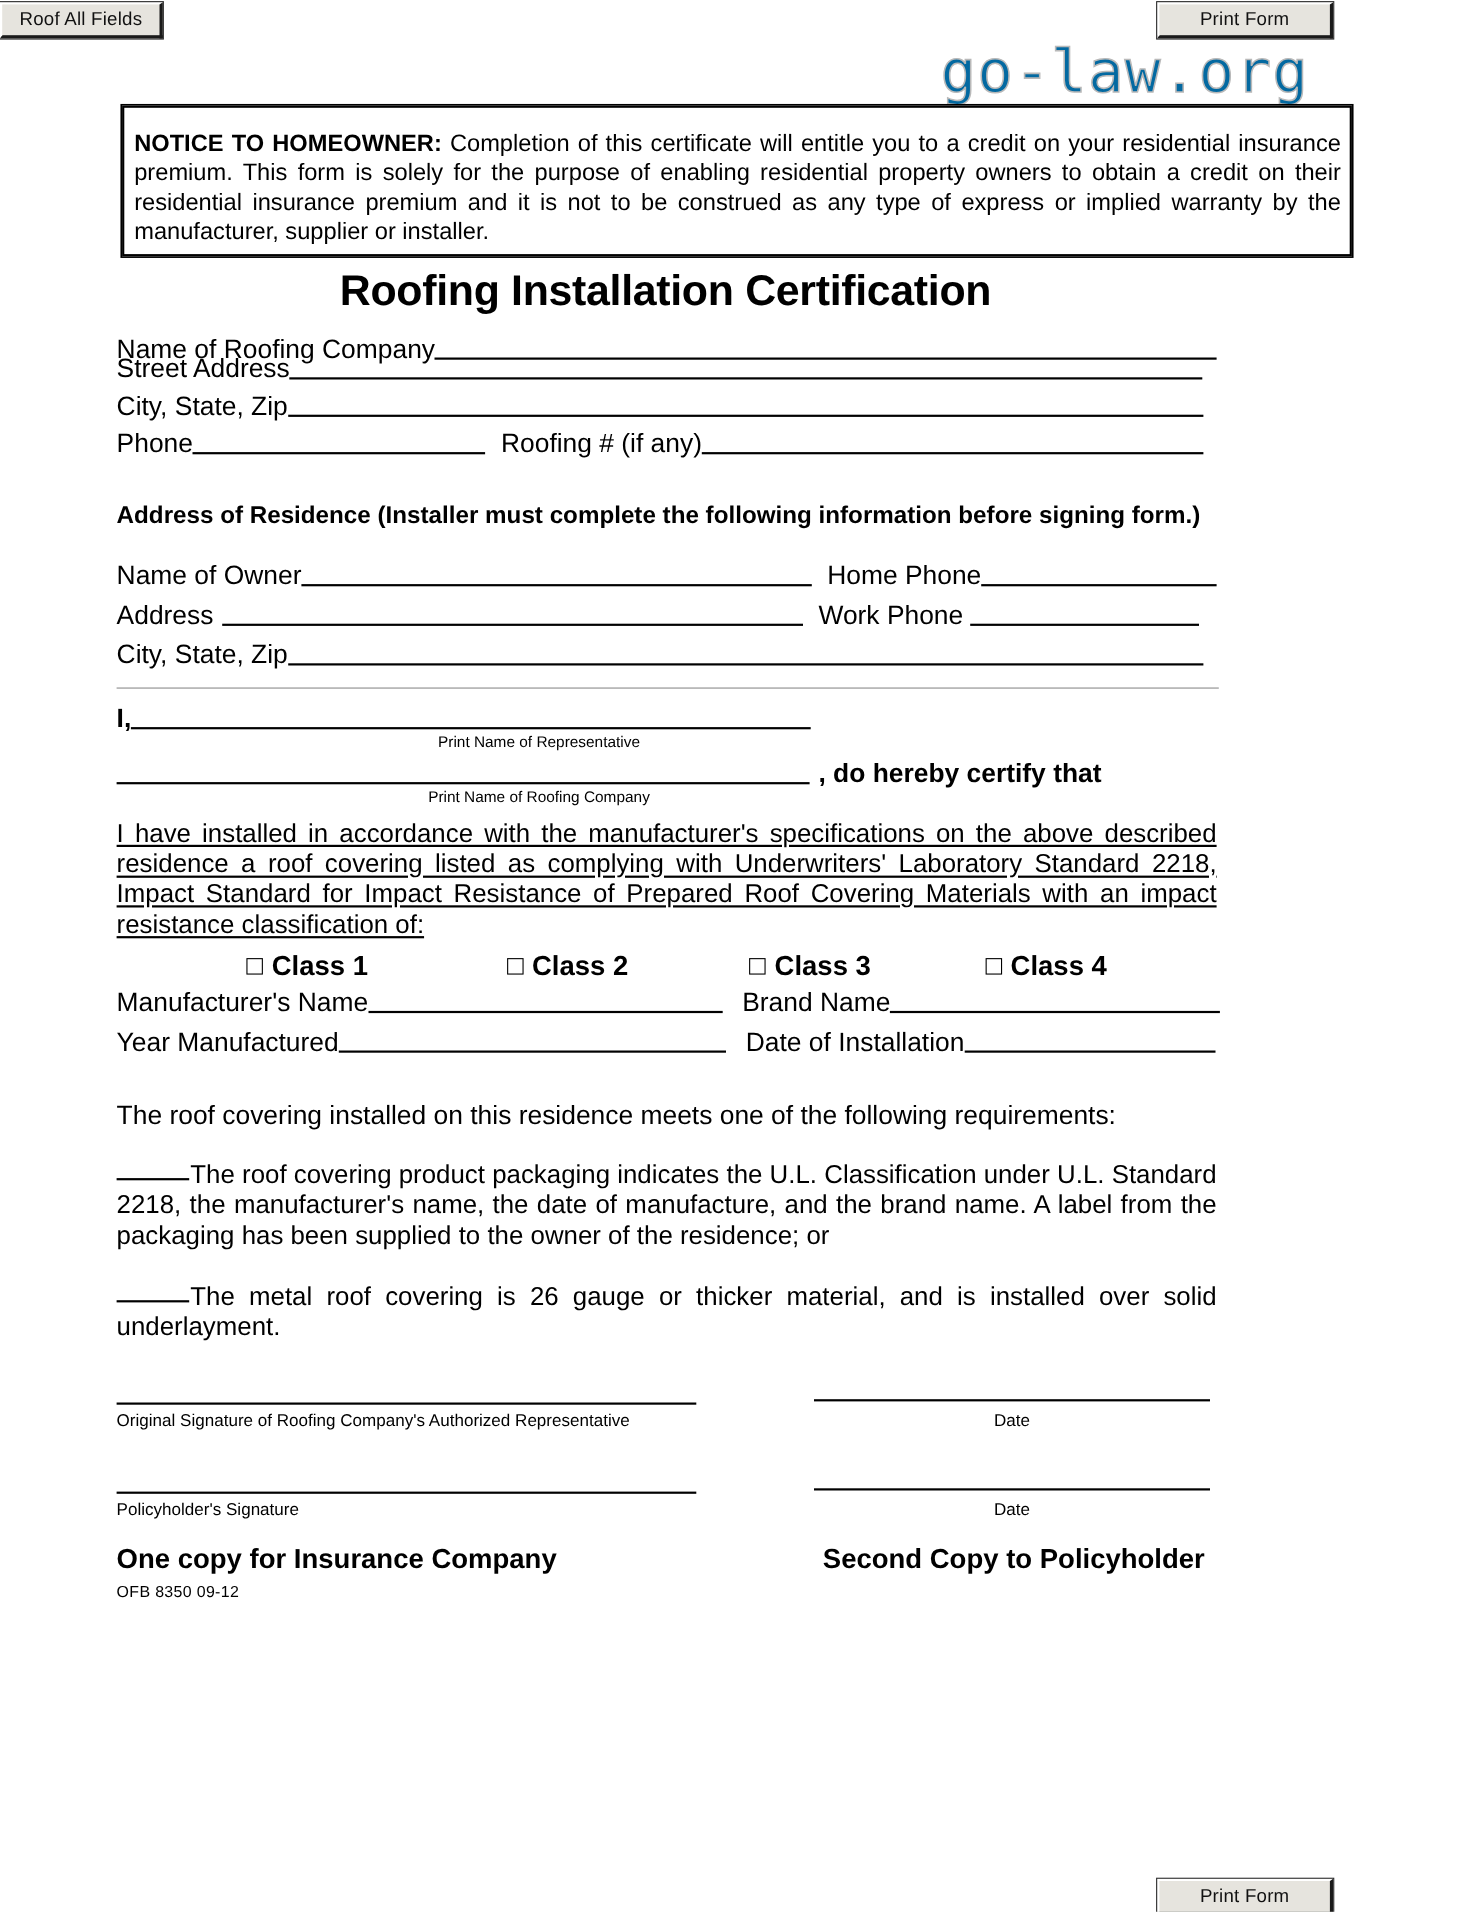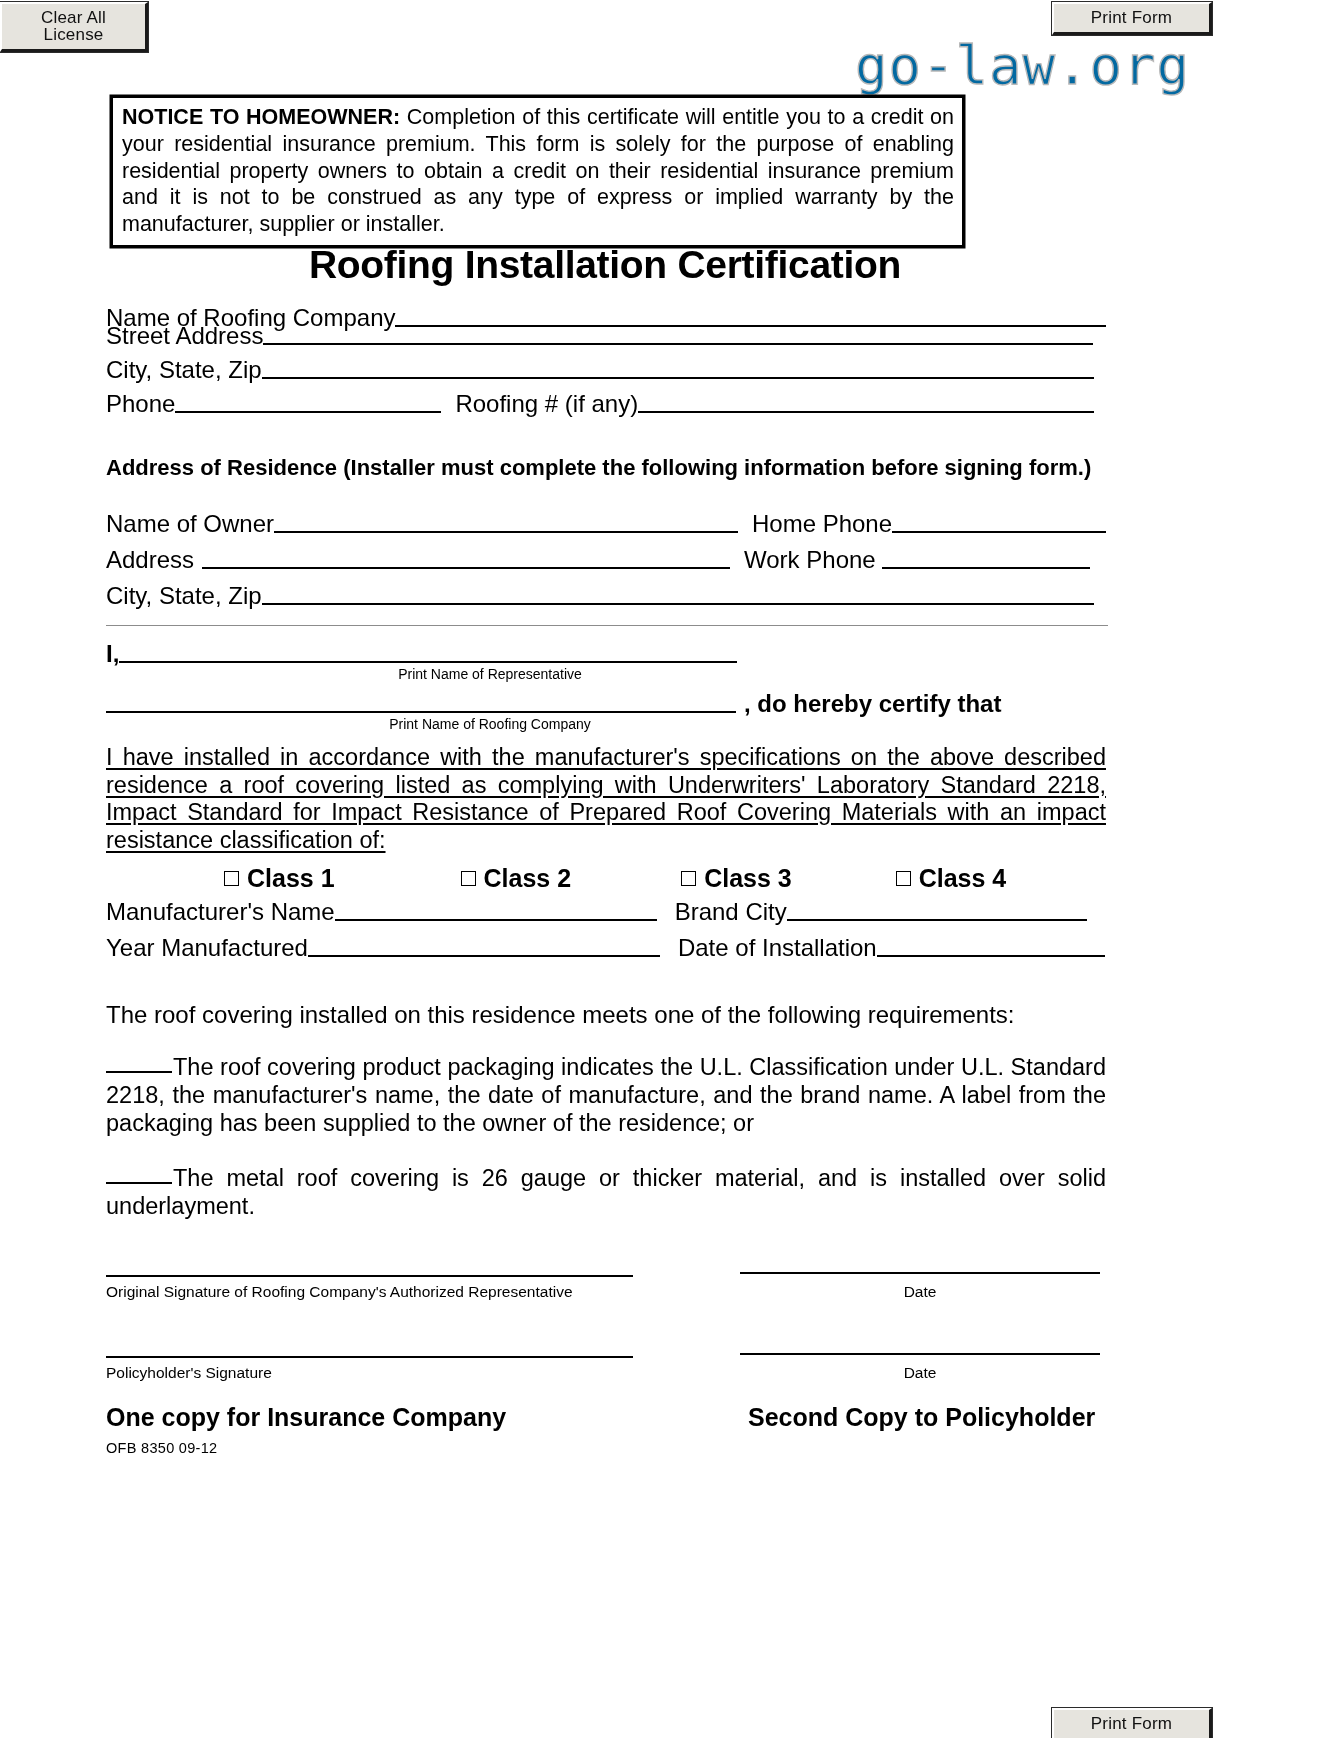--- a/index.html
+++ b/index.html
@@ -52,25 +52,25 @@
     text-shadow: 0 0 0 #cccccc;
     white-space: nowrap;
     font-weight: 400;
   }
 
   
   .notice-box {
     position: absolute;
     left: 111px;
     top: 96px;
-    width: 853px;
+    width: 1118px;
     border: 2px solid #000;
     box-shadow: 0 0 0 1.5px #000;
     box-sizing: border-box;
-    padding: 6px 8px 7px 9px;
+    padding: 19px 8px 7px 9px;
     background: #fff;
   }
   .notice-box p {
     margin: 0;
     font-size: 21.5px;
     line-height: 26.8px;
     text-align: justify;
     text-justify: inter-word;
     font-family: "Liberation Sans", sans-serif;
   }
@@ -207,21 +207,21 @@
     position: absolute;
     left: 106px;
     top: 1440px;
     font-size: 14.5px;
     letter-spacing: 0.3px;
   }
 </style>
 </head>
 <body>
 
-<div class="pdf-btn" id="btn-clear-all">Clear All License</div>
+<div class="pdf-btn" id="btn-clear-all">Roof All Fields</div>
 
 <div class="pdf-btn" id="btn-print-top">Print Form</div>
 
 <div class="watermark">go-law.org</div>
 
 <div class="notice-box">
   <p>
     <b>NOTICE TO HOMEOWNER:</b><span> Completion of this certificate will entitle you to a credit on your residential insurance premium.  This form is solely for the purpose of enabling residential property owners to obtain a credit on their residential insurance premium and it is not to be construed as any type of express or implied warranty by the manufacturer, supplier or installer.</span>
   </p>
 </div>
@@ -306,21 +306,21 @@
   </div>
   <div class="class-item" style="margin-left:104px;">
     <span class="cbx"></span>
     <span>Class 4</span>
   </div>
 </div>
 
 <div class="row" style="left:106px; top:898px; width:1010px;">
   <span class="lbl">Manufacturer's Name</span>
   <span class="rule" style="width:322px;"></span>
-  <span class="lbl" style="margin-left:18px;">Brand City</span>
+  <span class="lbl" style="margin-left:18px;">Brand Name</span>
   <span class="rule" style="width:300px;"></span>
 </div>
 
 <div class="row" style="left:106px; top:934px; width:1010px;">
   <span class="lbl">Year Manufactured</span>
   <span class="rule" style="width:352px;"></span>
   <span class="lbl" style="margin-left:18px;">Date of Installation</span>
   <span class="rule" style="width:228px;"></span>
 </div>
 

